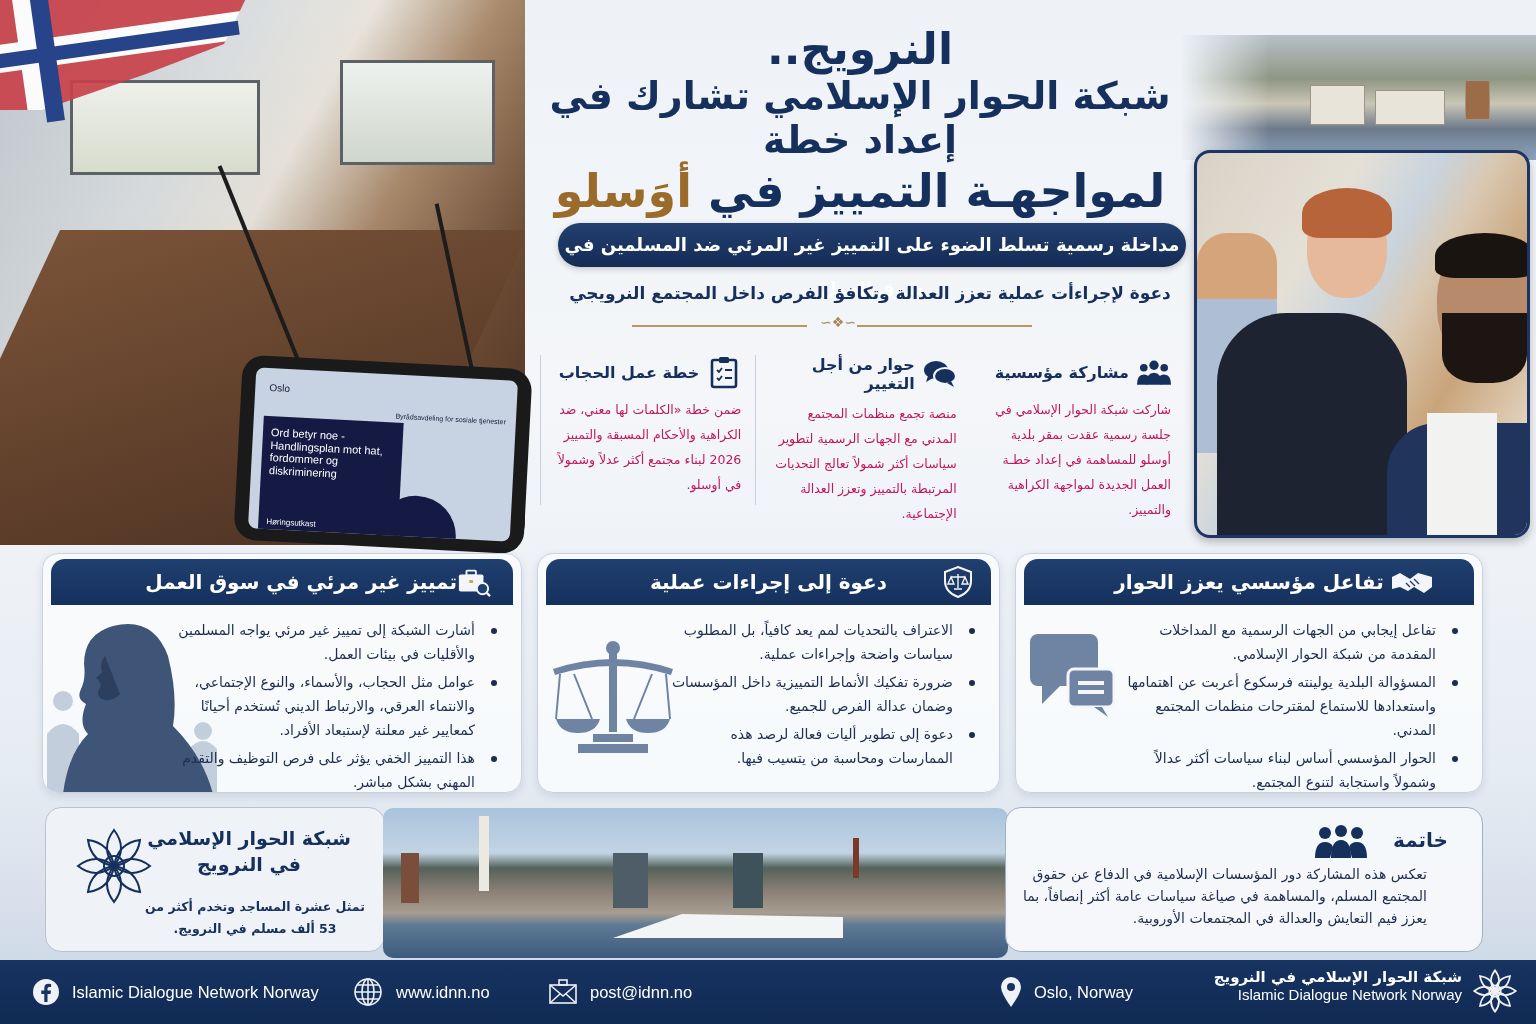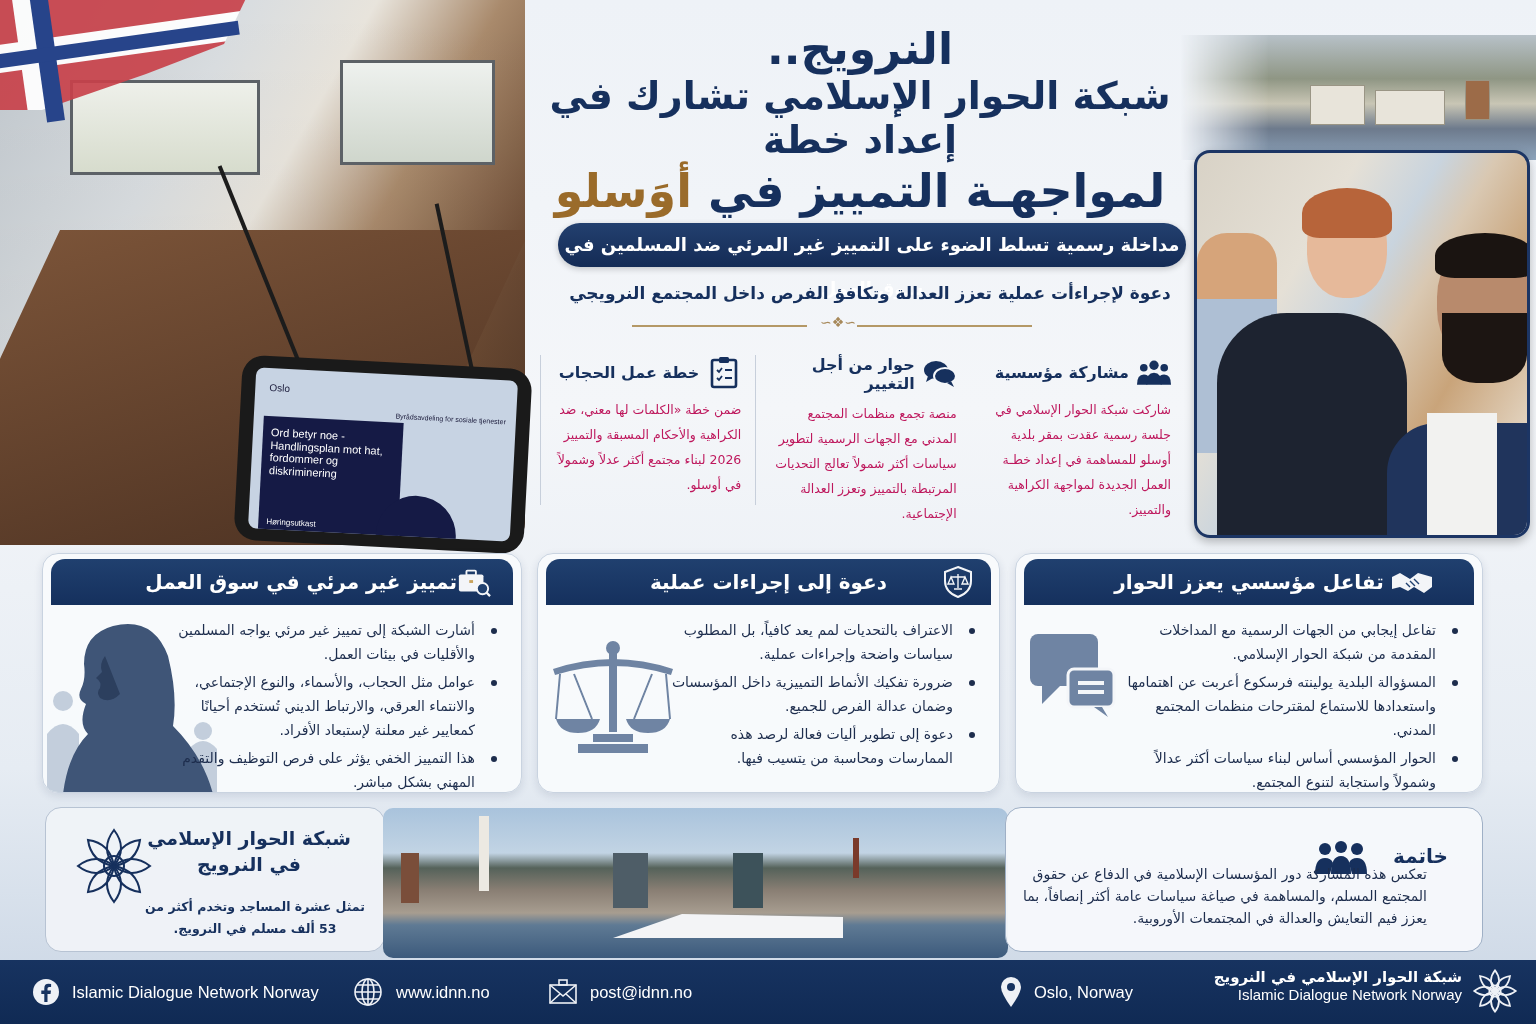--- a/index.html
+++ b/index.html
@@ -134,21 +134,21 @@
     border-radius: 10px; overflow:hidden;
     background: linear-gradient(180deg, #a9c3dc 0%, #c2d4e4 30%, #55625a 40%, #8a7f74 55%, #a79d90 70%, #5f7a94 78%, #3c5a7c 100%);
   }
   .city-panorama .tower { position:absolute; background:#ece9e2; }
   .city-panorama .opera { position:absolute; left: 230px; top: 100px; width: 230px; height: 30px; background: #f3f4f6; clip-path: polygon(0 100%, 30% 20%, 100% 30%, 100% 100%); }
 
   .closing-card {
     position:absolute; left: 1005px; top: 807px; width: 478px; height: 145px;
     background: rgba(246,248,251,0.97); border: 1.5px solid #9fb0c6; border-radius: 16px;
   }
-  .closing-head { position:absolute; right: 34px; top: 30px; display:flex; align-items:center; gap: 26px; direction: rtl; }
+  .closing-head { position:absolute; right: 34px; top: 14px; display:flex; align-items:center; gap: 26px; direction: rtl; }
   .closing-head .t { font-size: 20px; font-weight: 700; color:#16305d; }
   .closing-head svg { width: 52px; height: 36px; }
   .closing-body { position:absolute; right: 55px; top: 55px; width: 410px; direction: rtl; text-align: right; font-size: 14px; line-height: 22px; color:#1d2d4d; }
 
   
   .footer {
     position:absolute; left: 0; top: 960px; width: 1536px; height: 64px;
     background: linear-gradient(180deg,#173360,#102a54);
     color:#fff; font-family: "Liberation Sans", sans-serif;
   }

